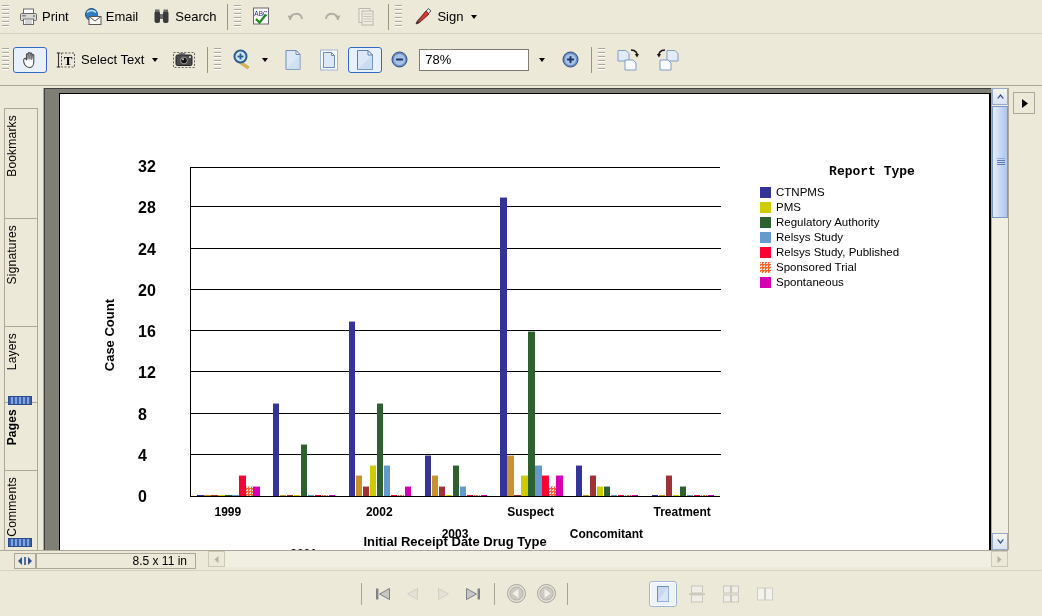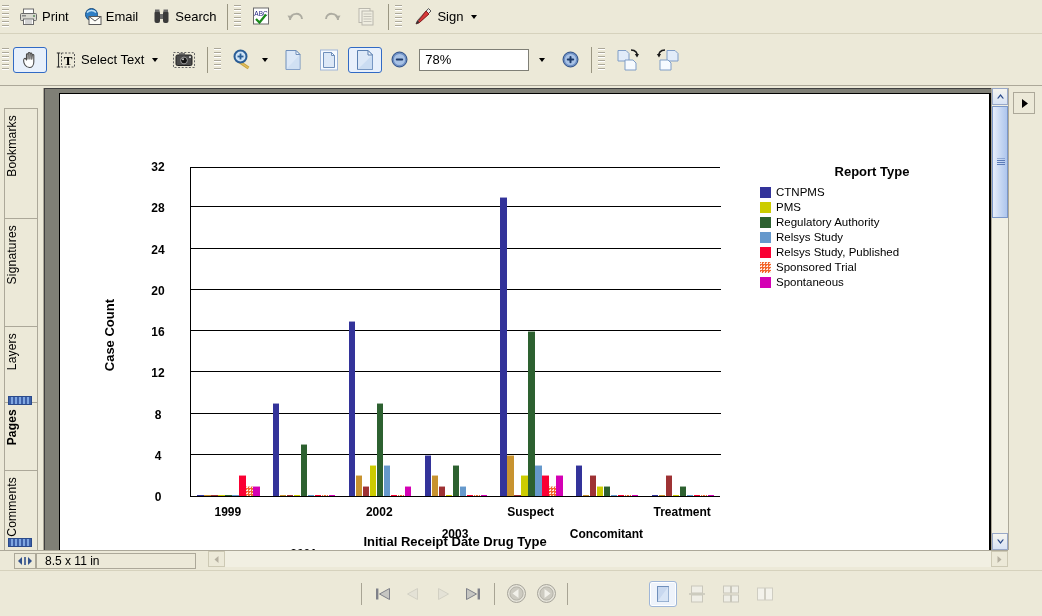--- a/index.html
+++ b/index.html
@@ -119,21 +119,21 @@
     border-left: 1.5px solid #000;
     border-bottom: 1.5px solid #000;
     background: #fff;
   }
   .gridline {
     position: absolute; left: 0; width: 530px;
     height: 0; border-top: 1.5px solid #000;
   }
   .ytick-label {
     position: absolute; right: 0; width: 40px;
-    text-align: center; font-size: 12px; font-weight: bold;
+    text-align: left; font-size: 16px; font-weight: bold;
     color: #000; transform: translateY(-50%);
   }
   .ylabel {
     position: absolute; left: 42px; top: 205px;
     font-size: 13px; font-weight: bold; color: #000;
     writing-mode: vertical-rl; transform: rotate(180deg);
     white-space: nowrap;
   }
   .bars { position: absolute; left: 0; bottom: 0; width: 530px; height: 330px; }
   .bar { position: absolute; bottom: 0; }
@@ -144,21 +144,21 @@
   }
   .xaxis-title {
     position: absolute; left: 130px; width: 530px; top: 440px;
     text-align: center; font-size: 13px; font-weight: bold;
     color: #000; white-space: nowrap; overflow: hidden;
   }
   
   #legend { position: absolute; left: 700px; top: 70px; width: 210px; }
   #legend .ltitle {
     font-size: 13px; font-weight: bold; color: #000;
-    text-align: center; margin: 0 0 6px 14px;
+    text-align: center; margin: 0 0 6px 14px; font-family: Liberation Mono, monospace;
   }
   #legend .lrow {
     display: flex; align-items: center; gap: 5px;
     height: 14px; margin-bottom: 1px;
   }
   #legend .sw { width: 11px; height: 11px; flex: none; }
   #legend .ltext { font-size: 11.5px; color: #000; white-space: nowrap; }
 
   
   #vscroll {
@@ -669,21 +669,21 @@
   </div>
 
   <div id="statusbar">
     <div class="sb-res">
       <svg width="16" height="10" viewBox="0 0 16 10">
         <path d="M5 1 L1 5 L5 9 Z" fill="#30508c"></path>
         <path d="M11 1 L15 5 L11 9 Z" fill="#30508c"></path>
         <rect x="7.2" y="1" width="1.6" height="8" fill="#30508c"></rect>
       </svg>
     </div>
-    <div class="sb-dim" style="border-left:1px solid #aca899;width:160px;text-align:left;">8.5 x 11 in</div>
+    <div class="sb-dim" style="border-left:1px solid #aca899;width:160px;text-align:right;">8.5 x 11 in</div>
   </div>
 
   <div id="bottombar">
     <div style="width:355px;flex:none;"></div>
     <div class="nav-sep"></div>
 
     <div class="nav-btn">
       <svg width="18" height="16" viewBox="0 0 18 16">
         <rect x="2" y="2.5" width="2.4" height="11" fill="#7f8189"></rect>
         <path d="M15.5 2.5 L15.5 13.5 L5.5 8 Z" fill="#c6c6c2" stroke="#7f8189"></path>

